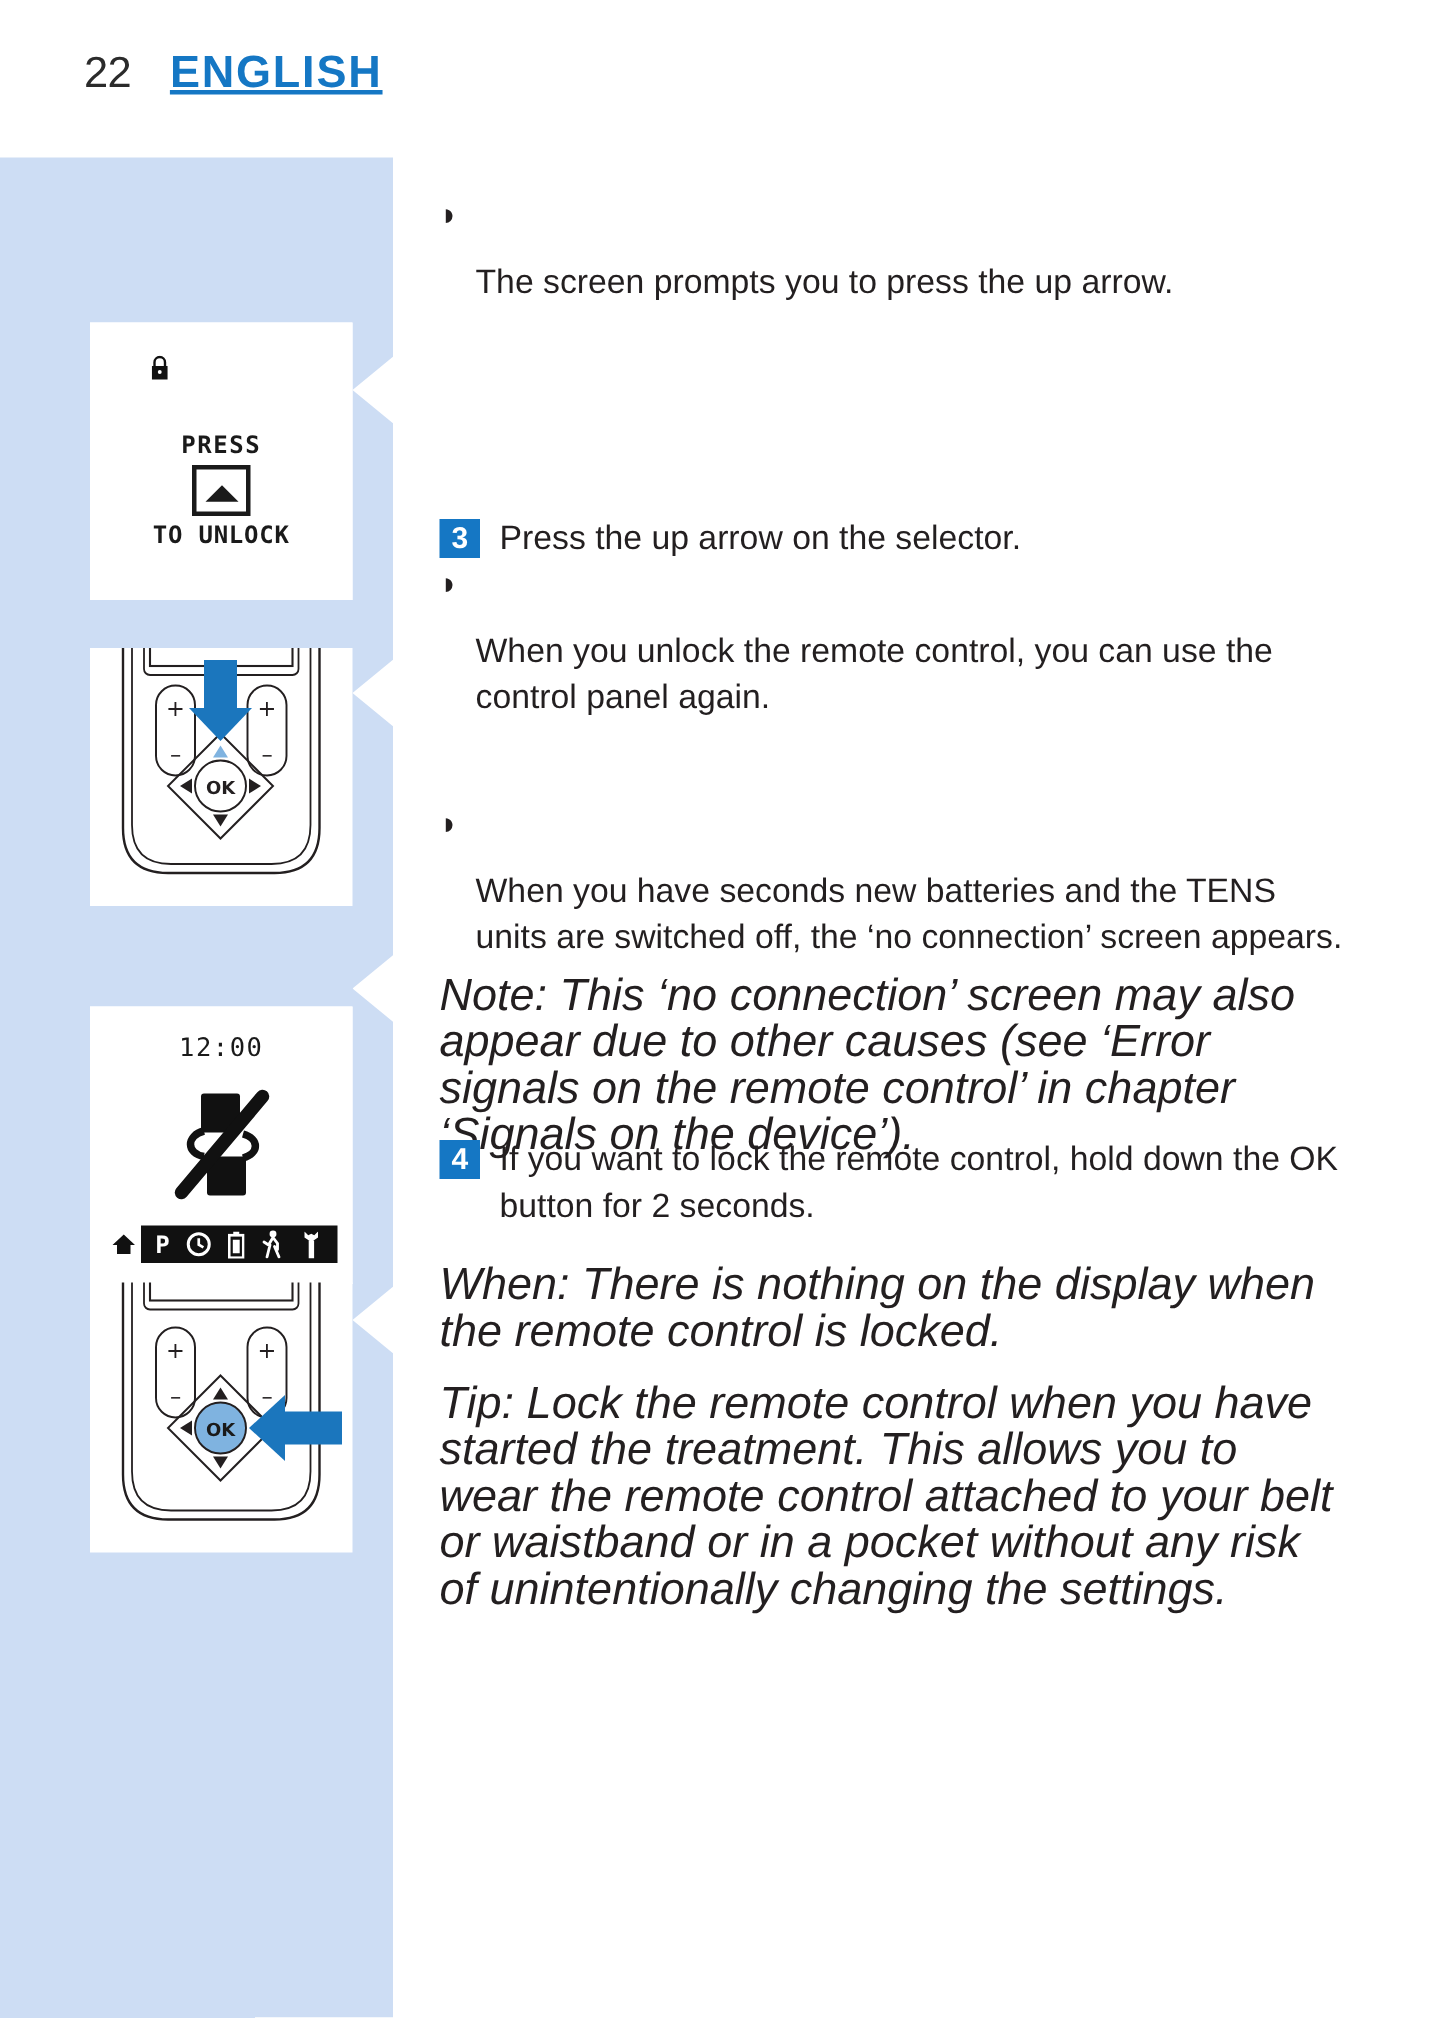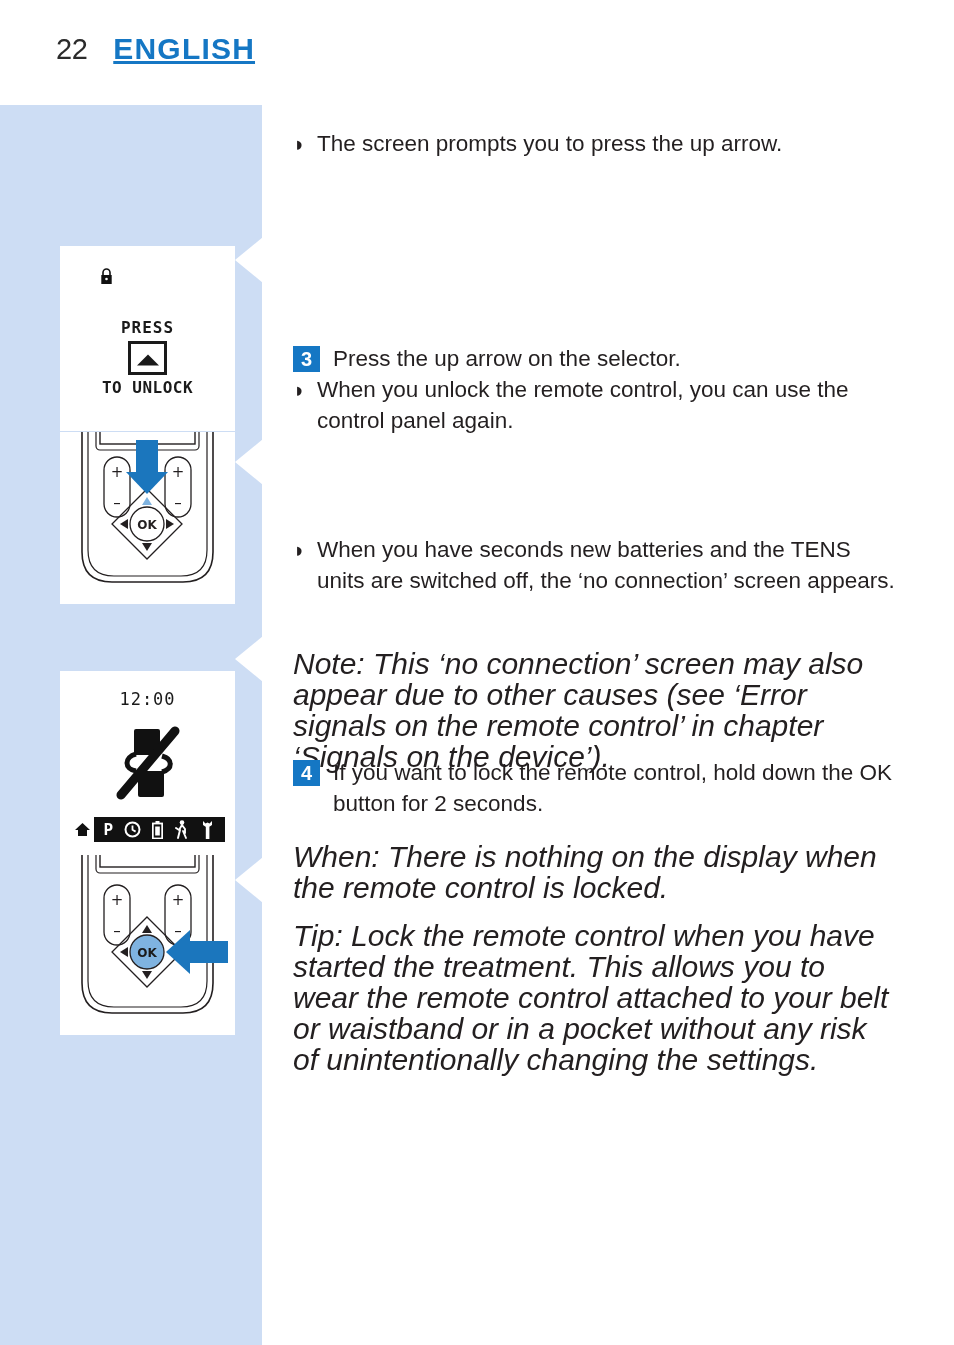--- a/index.html
+++ b/index.html
@@ -48,21 +48,21 @@
     bottom: 0;
     background: #cdddf4;
   }
 
   .figure-box {
     position: absolute;
     left: 60px;
     width: 175px;
     background: #ffffff;
   }
-  .fig1 { top: 110px; height: 185px; margin-top: 31px; }
+  .fig1 { top: 110px; height: 185px; }
   .fig2 { top: 327px; height: 172px; }
   .fig3 { top: 523px; height: 185px; margin-top: 43px; }
   .fig4 { top: 750px; height: 180px; }
 
   
   .band-notch {
     position: absolute;
     left: 235px;
     width: 28px;
     height: 46px;
@@ -205,21 +205,21 @@
     line-height: 31px;
     color: #231f20;
   }
   .bullet-mark {
     flex: 0 0 auto;
     width: 24px;
     font-size: 21px;
     line-height: 31px;
     color: #231f20;
   }
-  .bullet-text { flex: 1; }
+  .bullet-text { flex: 1; margin-top: 44px; }
 
   .step-item {
     display: flex;
     font-size: 22.5px;
     line-height: 31px;
   }
   .step-badge {
     flex: 0 0 auto;
     width: 27px;
     height: 26px;

